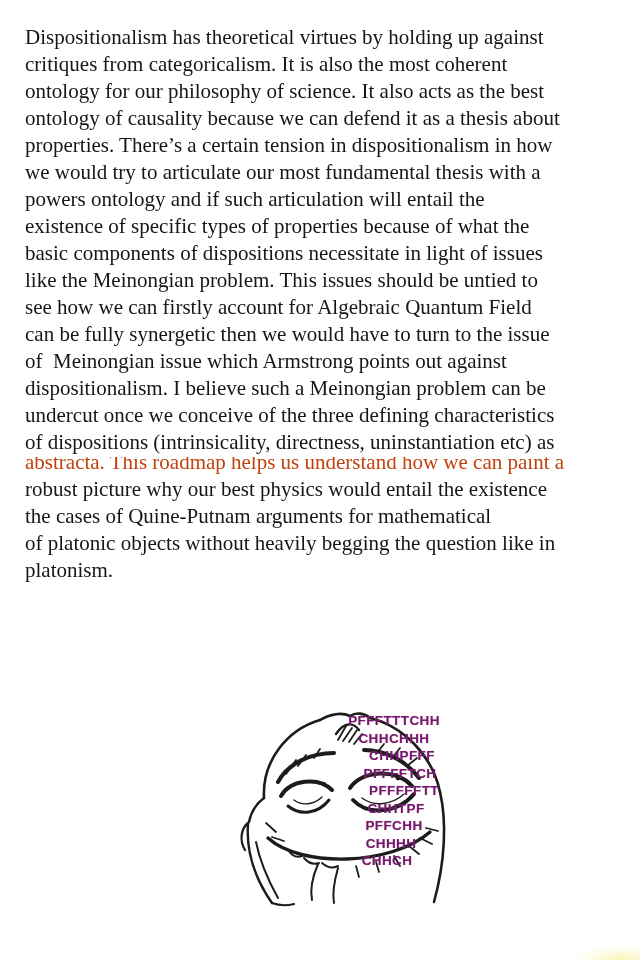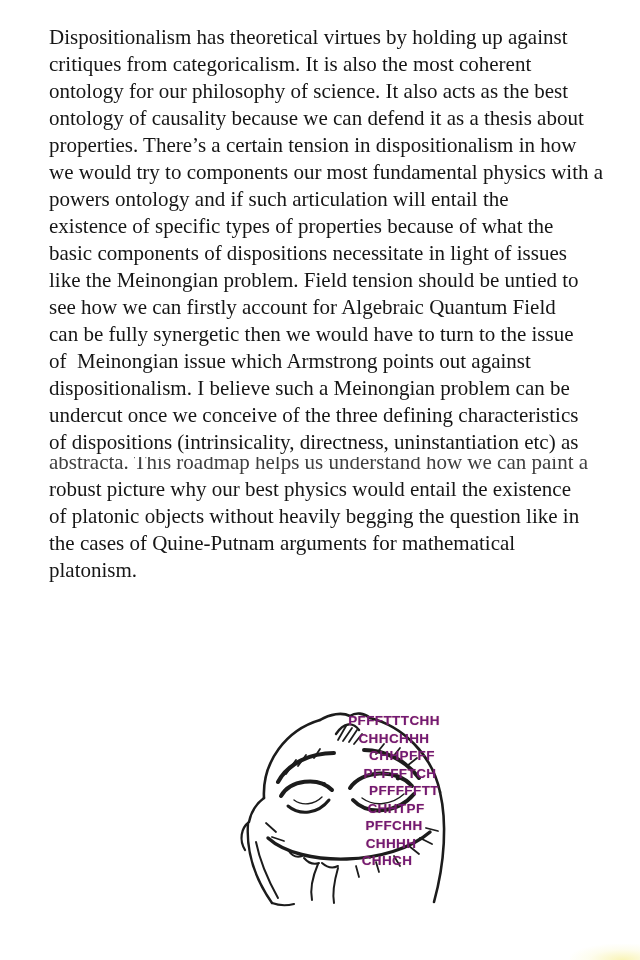--- a/index.html
+++ b/index.html
@@ -25,27 +25,26 @@
     top: 24px;
     width: 606px;
     color: #161616;
     font-family: "Liberation Serif", serif;
     font-size: 21px;
     line-height: 27px;
     z-index: 1;
   }
   .essay .line {
     white-space: pre;
-    margin-left: 24px;
   }
   
   .essay .line.seam {
     margin-top: -7px;
     clip-path: inset(8px 0 0 0);
-    color: #404040;
+    color: #c2410c;
   }
   .overlay-text {
     position: absolute;
     left: 249px;
     top: 250px;
     color: #1d1d1d;
     font-family: "Liberation Serif", serif;
     font-size: 22px;
     letter-spacing: 1px;
     white-space: pre;
@@ -101,35 +100,35 @@
 <body>
 
 <div class="canvas">
 
   <div class="essay">
     <div class="line">Dispositionalism has theoretical virtues by holding up against</div>
     <div class="line">critiques from categoricalism. It is also the most coherent</div>
     <div class="line">ontology for our philosophy of science. It also acts as the best</div>
     <div class="line">ontology of causality because we can defend it as a thesis about</div>
     <div class="line">properties. There’s a certain tension in dispositionalism in how</div>
-    <div class="line">we would try to components our most fundamental physics with a</div>
+    <div class="line">we would try to articulate our most fundamental thesis with a</div>
     <div class="line">powers ontology and if such articulation will entail the</div>
     <div class="line">existence of specific types of properties because of what the</div>
     <div class="line">basic components of dispositions necessitate in light of issues</div>
-    <div class="line">like the Meinongian problem. Field tension should be untied to</div>
+    <div class="line">like the Meinongian problem. This issues should be untied to</div>
     <div class="line">see how we can firstly account for Algebraic Quantum Field</div>
     <div class="line">can be fully synergetic then we would have to turn to the issue</div>
     <div class="line">of  Meinongian issue which Armstrong points out against</div>
     <div class="line">dispositionalism. I believe such a Meinongian problem can be</div>
     <div class="line">undercut once we conceive of the three defining characteristics</div>
     <div class="line">of dispositions (intrinsicality, directness, uninstantiation etc) as</div>
     <div class="line seam">abstracta. This roadmap helps us understand how we can paint a</div>
     <div class="line">robust picture why our best physics would entail the existence</div>
+    <div class="line">the cases of Quine-Putnam arguments for mathematical</div>
     <div class="line">of platonic objects without heavily begging the question like in</div>
-    <div class="line">the cases of Quine-Putnam arguments for mathematical</div>
     <div class="line">platonism.</div>
   </div>
 
 
   <div class="face-wrap">
     <svg width="258" height="210" viewBox="0 0 258 210">
 
       <path class="ink" stroke-width="2.6" d="M 38 98 C 36 62 60 30 94 20"></path>
       <path class="ink" stroke-width="2.6" d="M 94 20 C 104 14 116 12 124 16 C 130 12 138 13 144 18"></path>
       <path class="ink" stroke-width="2.6" d="M 144 18 C 176 26 206 54 214 92"></path>

